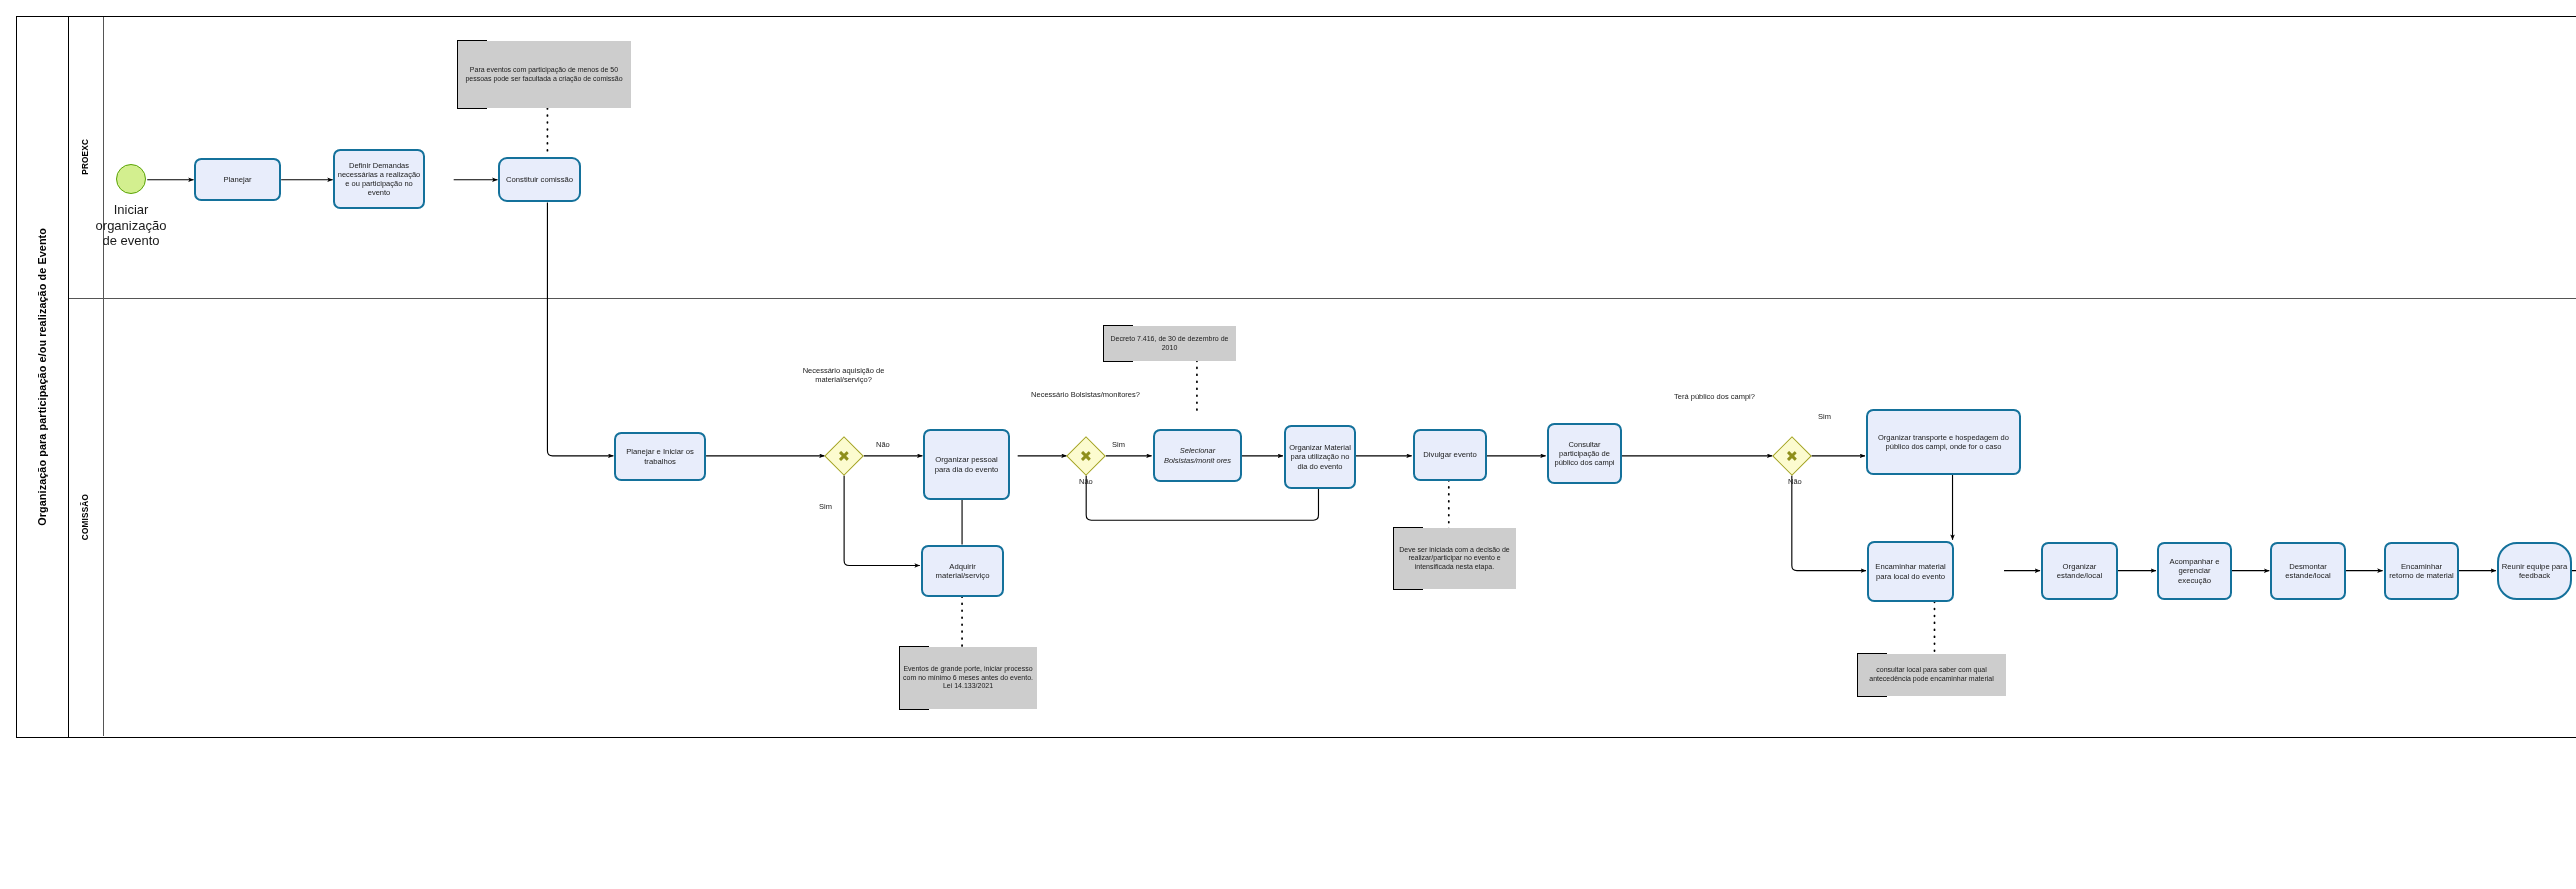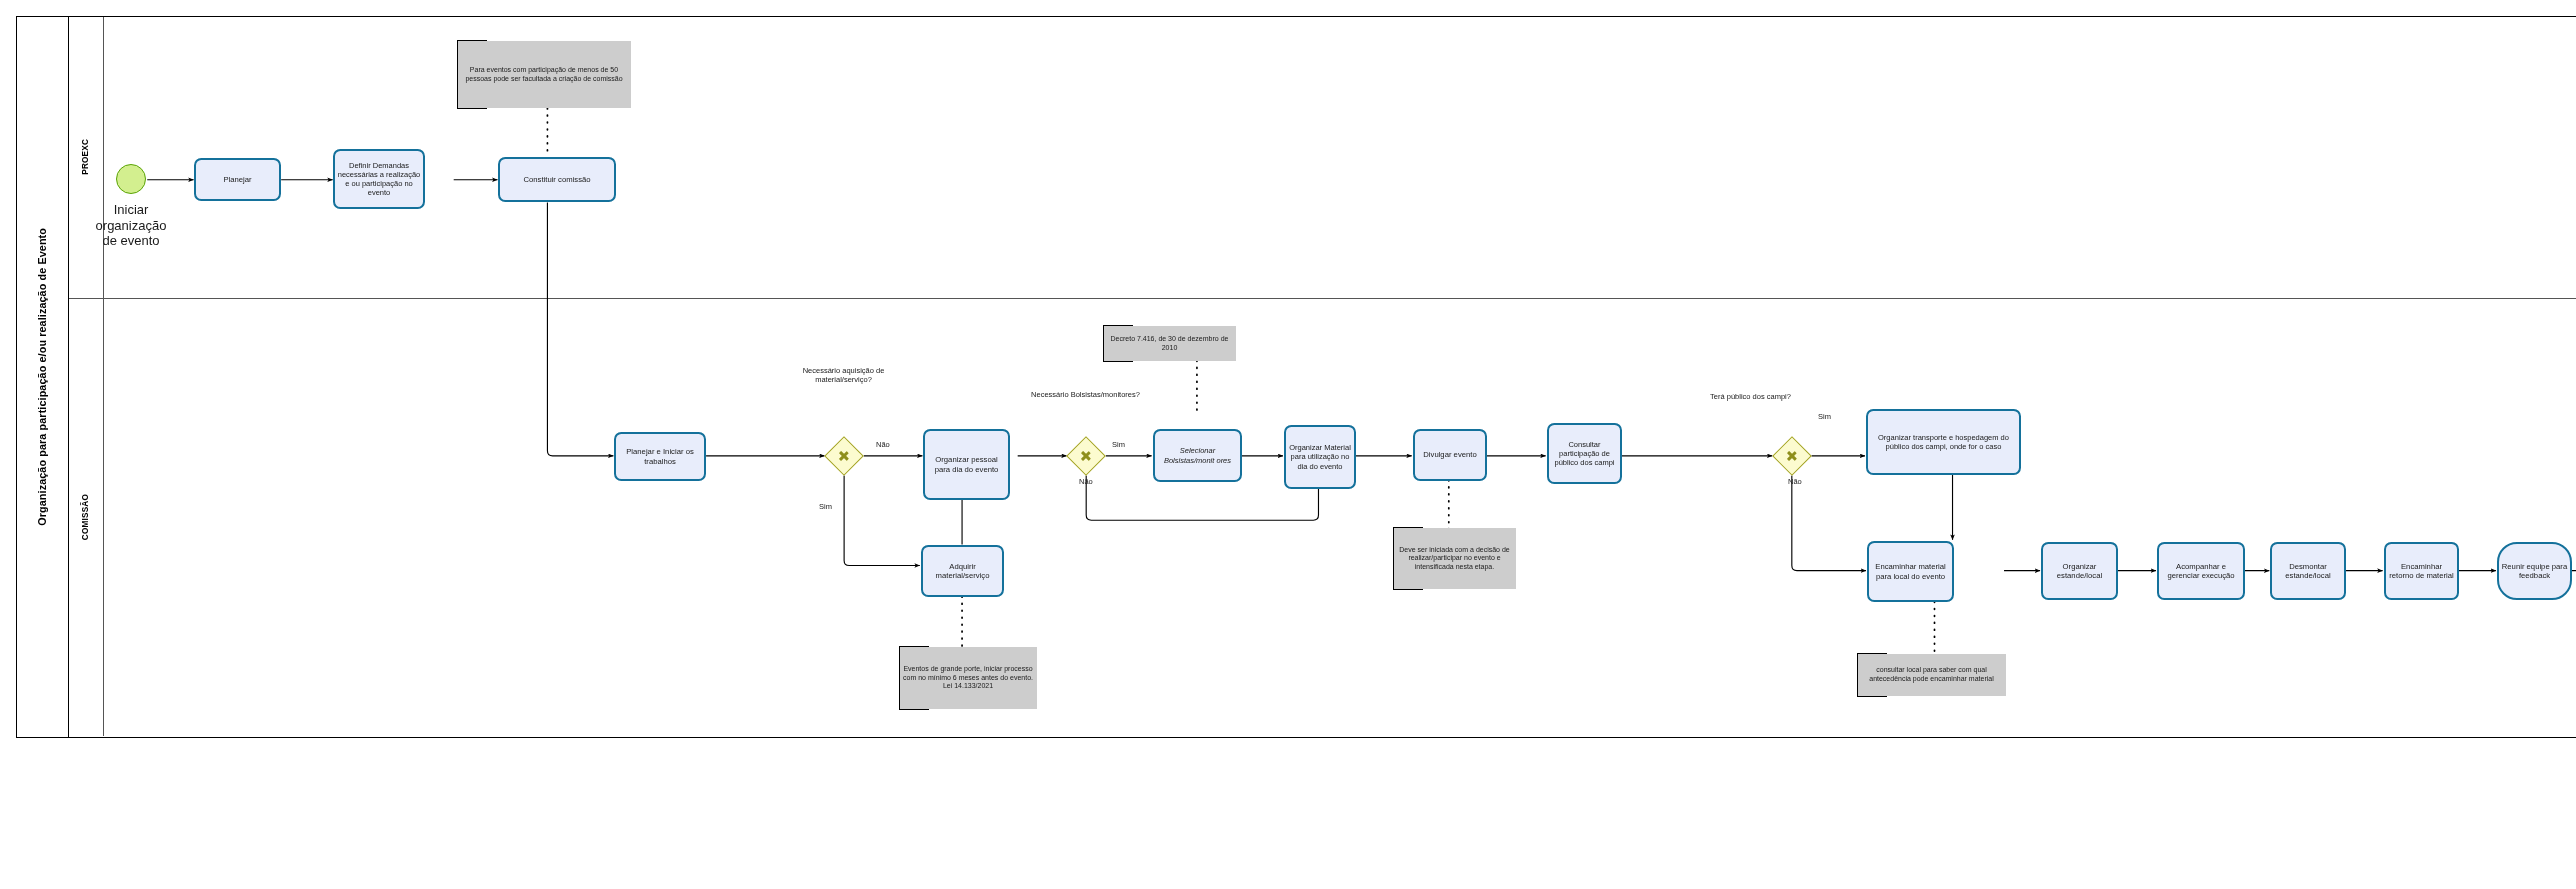--- a/index.html
+++ b/index.html
@@ -147,21 +147,21 @@
     </g>
   </svg>
 
   <div class="startev" style="left:116px;top:164px;width:30px;height:30px;"></div>
   <div class="evlabel" style="left:95px;top:202px;width:72px;">Iniciar organização de evento</div>
 
   <div class="task" style="left:194px;top:158px;width:87px;height:43px;">Planejar</div>
 
   <div class="task small" style="left:333px;top:149px;width:92px;height:60px;">Definir Demandas necessárias a realização e ou participação no evento</div>
 
-  <div class="task" style="left:498px;top:157px;width:118px;height:45px;">Constituir comissão</div>
+  <div class="task" style="left:498px;top:157px;width:83px;height:45px;border-radius:9px;">Constituir comissão</div>
 
   <div class="note" style="left:457px;top:41px;width:174px;height:67px;">
     <div class="nbar-t"></div>
       <div class="nbar-b"></div>
     <div>Para eventos com participação de menos de 50 pessoas pode ser facultada a criação de comissão</div>
   </div>
 
   <div class="task" style="left:614px;top:432px;width:92px;height:49px;">Planejar e Iniciar os trabalhos</div>
 
   <div class="gw" style="left:830px;top:442px;width:28px;height:28px;"></div>
@@ -201,37 +201,37 @@
   <div class="note" style="left:1393px;top:528px;width:123px;height:61px;">
     <div class="nbar-t"></div>
       <div class="nbar-b"></div>
     <div>Deve ser iniciada com a decisão de realizar/participar no evento e intensificada nesta etapa.</div>
   </div>
 
   <div class="task small" style="left:1547px;top:423px;width:75px;height:61px;">Consultar participação de público dos campi</div>
 
   <div class="gw" style="left:1778px;top:442px;width:28px;height:28px;"></div>
   <div class="gw-x" style="left:1778px;top:442px;width:28px;height:28px;"></div>
-  <div class="gwlabel" style="left:1668px;top:392px;width:93px;margin-left:36px;">Terá público dos campi?</div>
+  <div class="gwlabel" style="left:1668px;top:392px;width:93px;">Terá público dos campi?</div>
   <div class="flowlabel" style="left:1818px;top:412px;">Sim</div>
   <div class="flowlabel" style="left:1788px;top:477px;">Não</div>
 
   <div class="task small" style="left:1866px;top:409px;width:155px;height:66px;">Organizar transporte e hospedagem do público dos campi, onde for o caso</div>
 
   <div class="task" style="left:1867px;top:541px;width:87px;height:61px;">Encaminhar material para local do evento</div>
 
   <div class="note" style="left:1857px;top:654px;width:149px;height:42px;">
     <div class="nbar-t"></div>
       <div class="nbar-b"></div>
     <div>consultar local para saber com qual antecedência pode encaminhar material</div>
   </div>
 
   <div class="task" style="left:2041px;top:542px;width:77px;height:58px;">Organizar estande/local</div>
 
-  <div class="task" style="left:2157px;top:542px;width:88px;height:58px;">Acompanhar e gerenciar execução</div>
+  <div class="task" style="left:2157px;top:542px;width:75px;height:58px;">Acompanhar e gerenciar execução</div>
 
   <div class="task" style="left:2270px;top:542px;width:76px;height:58px;">Desmontar estande/local</div>
 
   <div class="task" style="left:2384px;top:542px;width:75px;height:58px;">Encaminhar retorno de material</div>
 
   <div class="task" style="left:2497px;top:542px;width:75px;height:58px;border-radius:20px;">Reunir equipe para feedback</div>
 
 </div>
 
 

